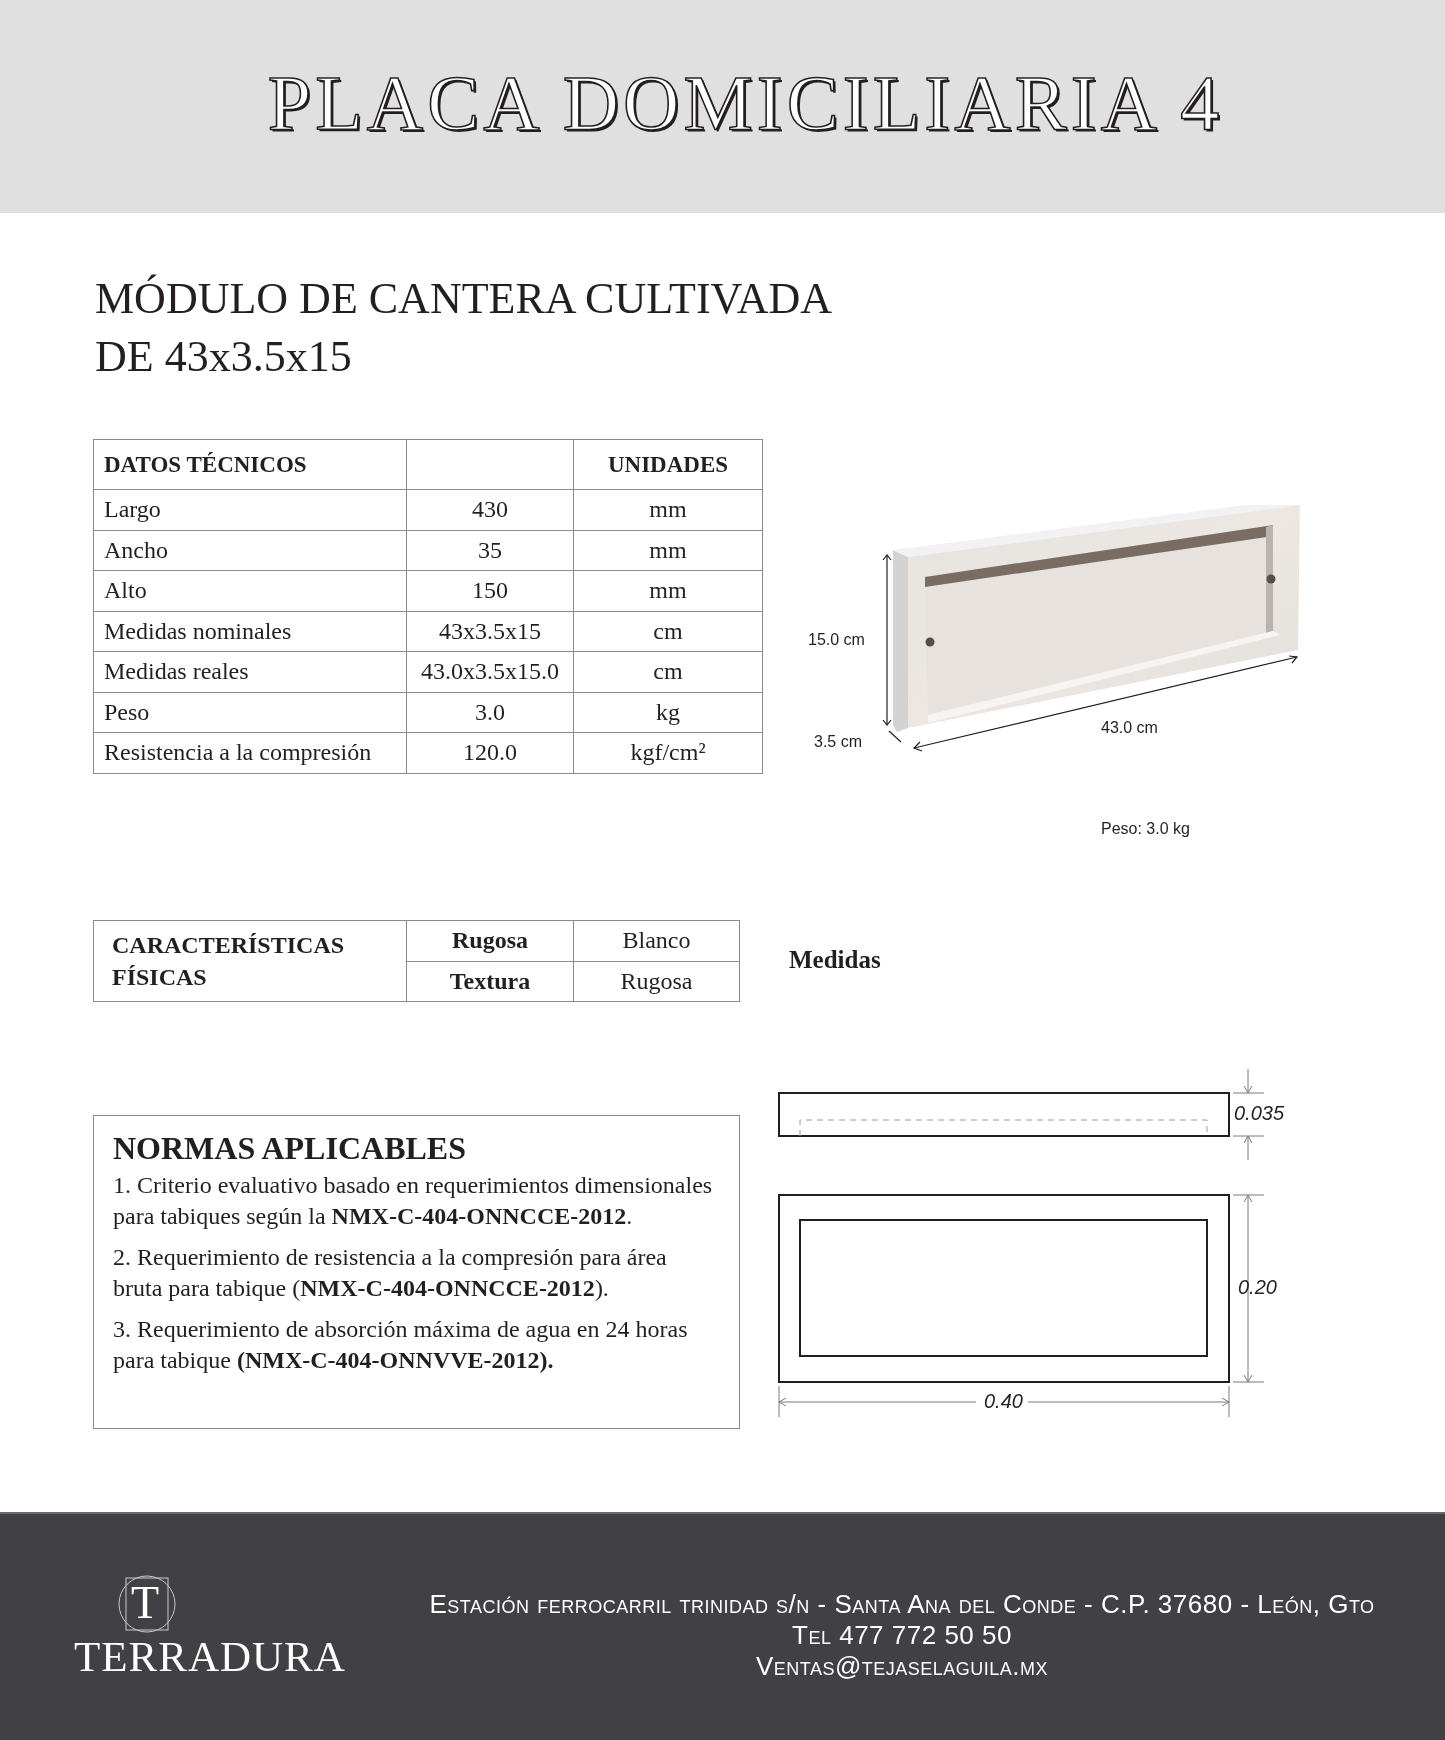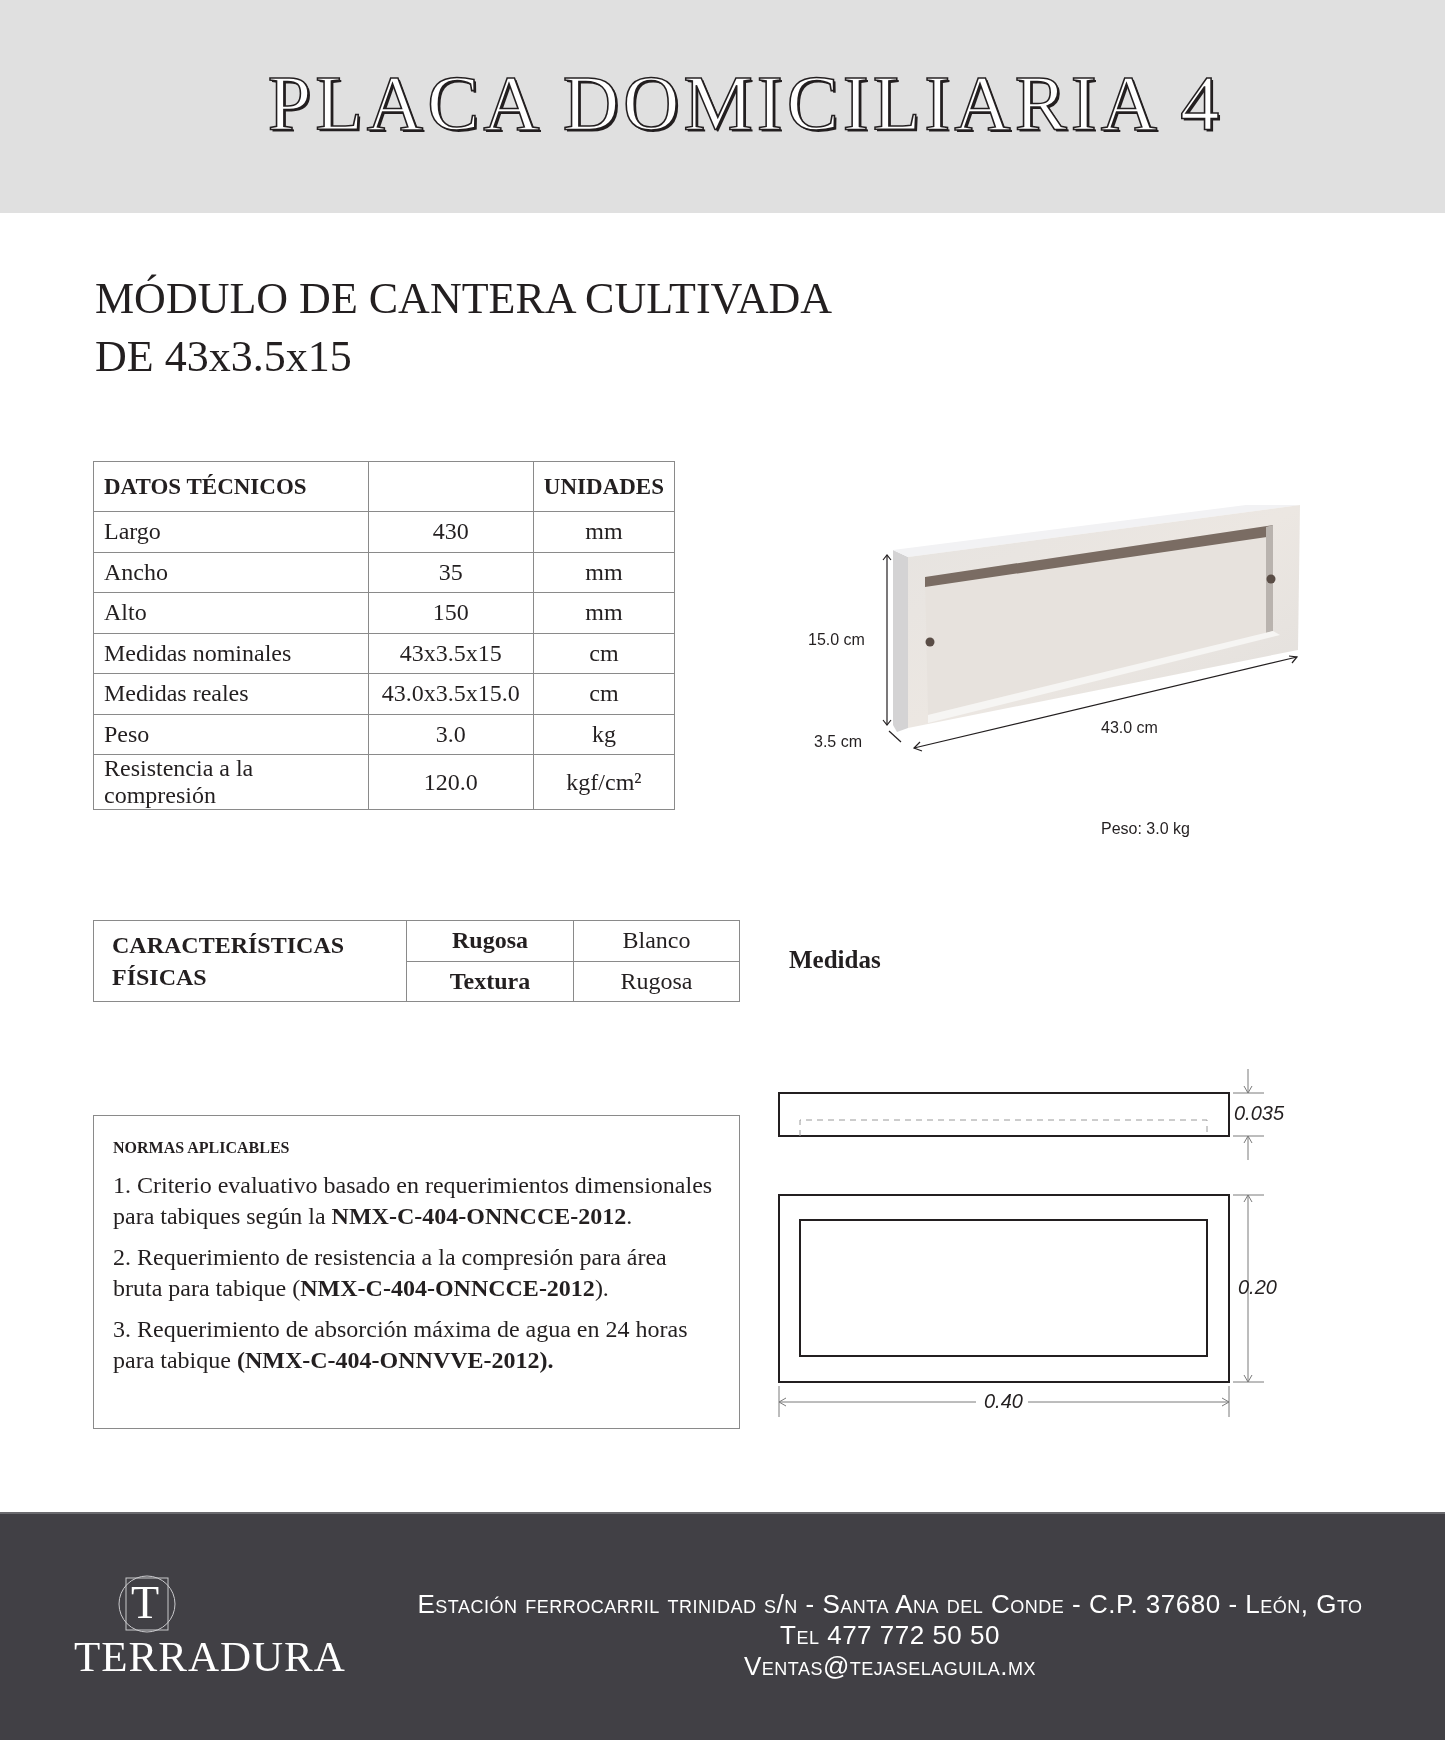--- a/index.html
+++ b/index.html
@@ -6,48 +6,48 @@
   html, body { width: 1445px; height: 1740px; background: #ffffff; overflow: hidden; }
   body { position: relative; font-family: "Liberation Serif", serif; color: #231f20; }
 
   .header-band { position: absolute; left: 0; top: 0; width: 1445px; height: 213px; background: #e0e0e0; }
   .doc-title { position: absolute; left: 0; top: 58px; width: 1445px; text-align: center;
     font-family: "Liberation Serif", serif; font-size: 78px; letter-spacing: 4px;
     color: #ffffff; -webkit-text-stroke: 1.6px #231f20; text-shadow: 2px 2px 0 #231f20; font-weight: normal; margin-left: 23px; }
 
   .subtitle { position: absolute; left: 95px; top: 270px; font-size: 44px; line-height: 58px; color: #231f20; font-weight: normal; }
 
-  table.tech { position: absolute; left: 93px; top: 461px; width: 582px; border-collapse: collapse; font-size: 24px; }
+  table.tech { position: absolute; left: 93px; top: 439px; width: 670px; border-collapse: collapse; font-size: 24px; }
   table.tech td { border: 1.5px solid #8a8a8a; height: 40.5px; padding: 0 10px; }
   table.tech td.c1 { width: 313px; text-align: left; }
   table.tech td.c2 { width: 167px; text-align: center; }
   table.tech td.c3 { text-align: center; }
   table.tech tr.head td { font-weight: bold; height: 50px; font-size: 23px; }
 
   .photo { position: absolute; left: 790px; top: 505px; width: 540px; height: 340px; }
   .dim-label { position: absolute; font-family: "Liberation Sans", sans-serif; font-size: 16px; color: #231f20; }
 
   table.phys { position: absolute; left: 93px; top: 920px; width: 647px; border-collapse: collapse; font-size: 24px; }
   table.phys td { border: 1.5px solid #8a8a8a; height: 40.5px; text-align: center; }
   table.phys td.label { width: 313px; text-align: left; padding: 6px 18px; font-weight: bold; line-height: 32px; vertical-align: middle; }
   table.phys td.k { width: 167px; font-weight: bold; }
 
   .medidas { position: absolute; left: 789px; top: 946px; font-size: 25px; font-weight: bold; }
 
   .normas { position: absolute; left: 93px; top: 1115px; width: 647px; height: 314px; border: 1.5px solid #8a8a8a; padding: 16px 19px; font-size: 24px; line-height: 31px; }
-  .normas h3 { font-size: 16px; font-weight: bold; margin-bottom: 6px; line-height: 32px; }
+  .normas h3 { font-size: 32px; font-weight: bold; margin-bottom: 6px; line-height: 32px; }
   .normas p { margin-bottom: 10px; }
   .normas b { font-weight: bold; }
 
   .drawing { position: absolute; left: 770px; top: 1060px; width: 620px; height: 370px; }
 
   .footer { position: absolute; left: 0; top: 1512px; width: 1445px; height: 228px; background: #414045; border-top: 2px solid #6a6a6e; }
   .logo-mark { position: absolute; left: 116px; top: 57px; width: 62px; height: 62px; }
   .logo-text { position: absolute; left: 74px; top: 118px; font-family: "Liberation Serif", serif; font-size: 43px; color: #ffffff; letter-spacing: 1px; }
-  .contact { position: absolute; left: 380px; top: 75px; width: 1020px; text-align: center; color: #ffffff;
+  .contact { position: absolute; left: 392px; top: 75px; width: 1020px; text-align: center; color: #ffffff;
     font-family: "Liberation Sans", sans-serif; font-variant: small-caps; font-size: 26px; line-height: 31px; letter-spacing: 0.5px; }
 </style>
 </head>
 <body>
 
 <div class="header-band">
   <h1 class="doc-title">PLACA DOMICILIARIA 4</h1>
 </div>
 
 <div class="subtitle">

